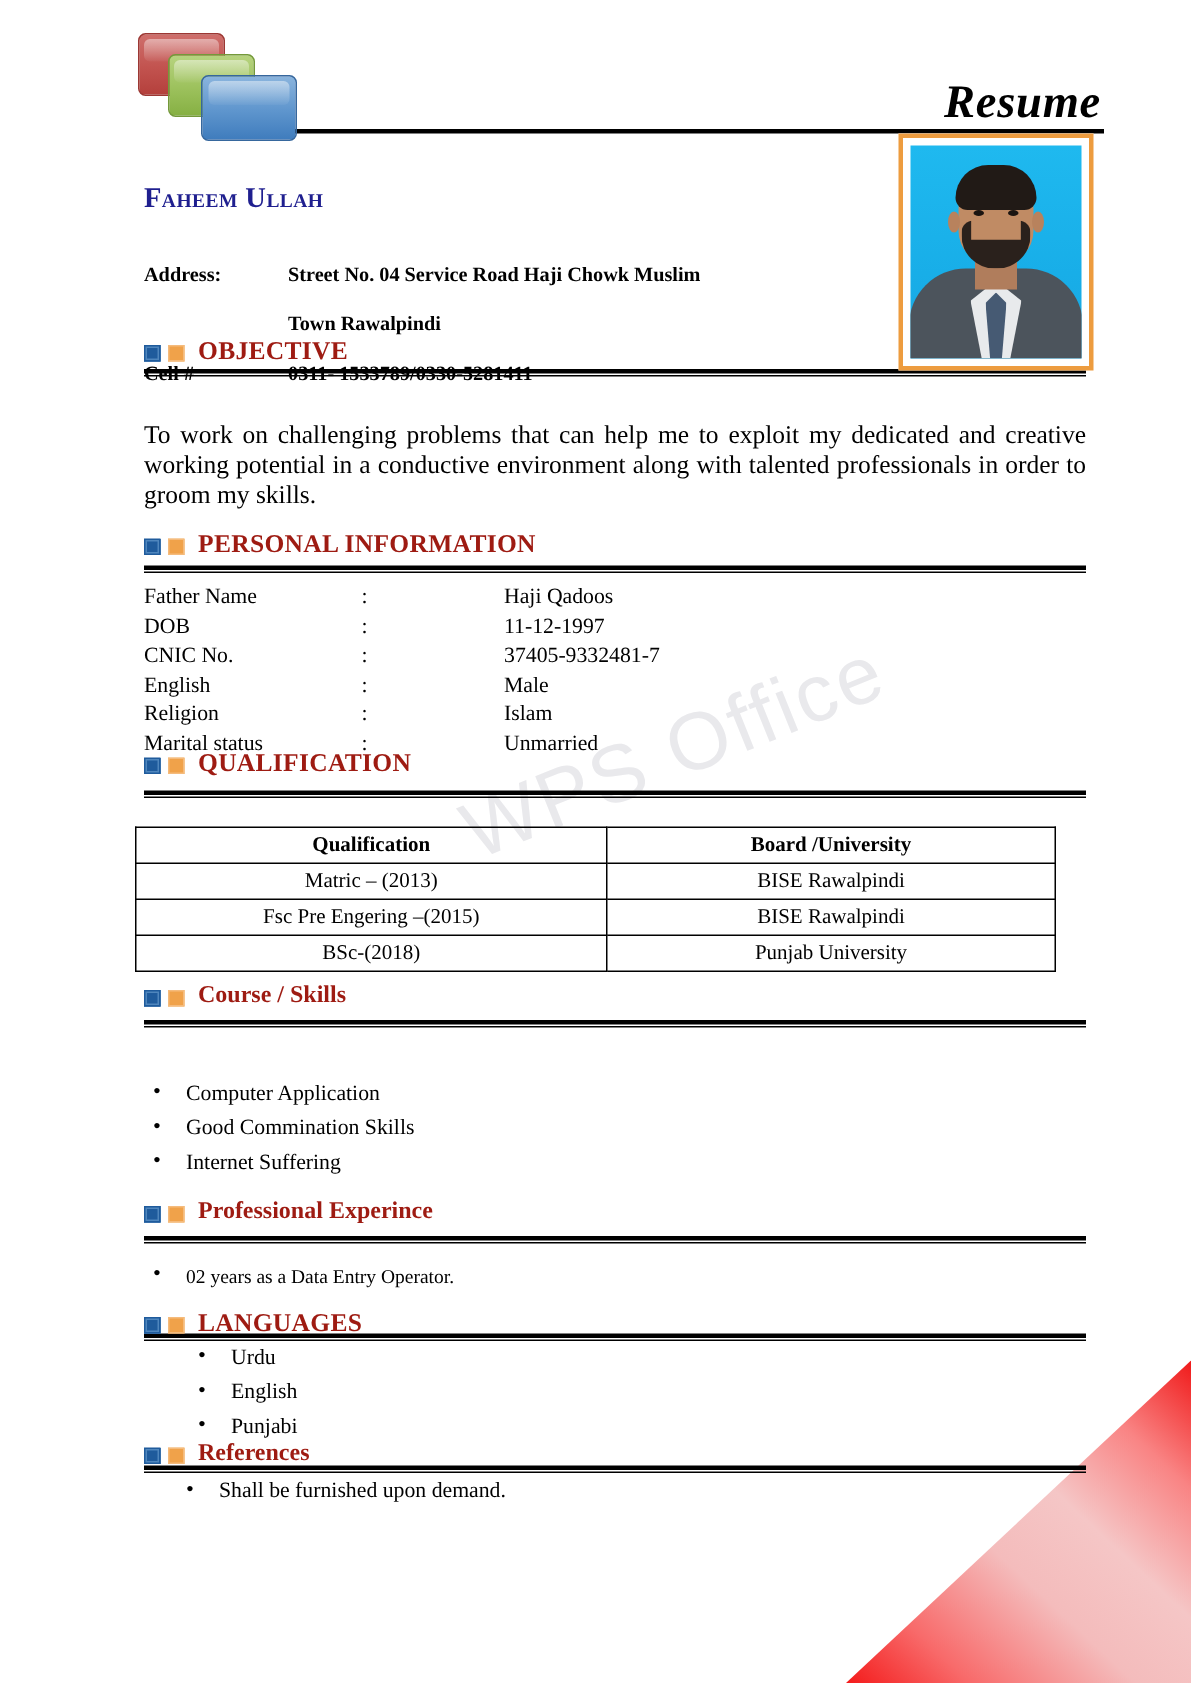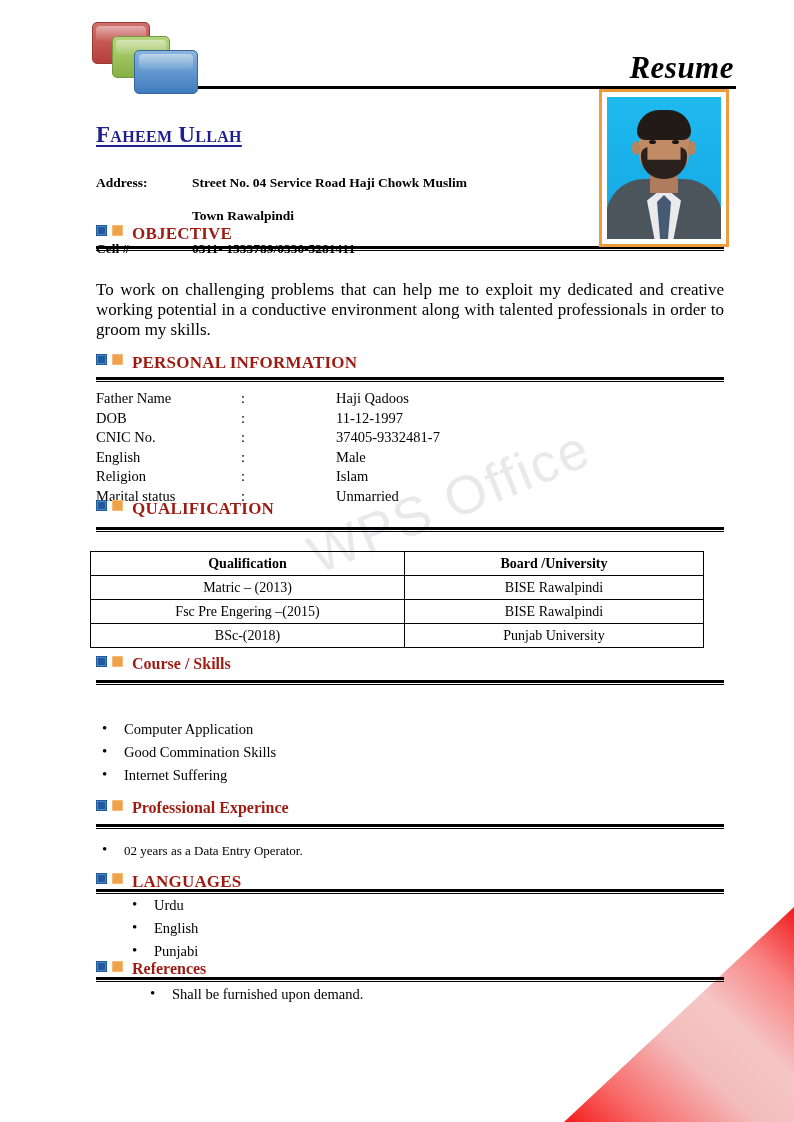--- a/index.html
+++ b/index.html
@@ -168,25 +168,24 @@
     background: #1b1410; border-radius: 50%;
   }
   .ph-eye.l { left: 50%; margin-left: -15px; }
   .ph-eye.r { left: 50%; margin-left: 8px; }
 
   
   .name {
     position: absolute;
     left: 96px;
     top: 122px;
-    font-size: 23px;
+    font-size: 19px;
     font-weight: bold;
     color: #1f1f8f;
     font-variant: small-caps;
-    text-decoration: underline;
     text-underline-offset: 3px;
     z-index: 3;
     letter-spacing: 0.3px;
   }
 
   
   .contact {
     position: absolute;
     left: 96px;
     top: 160px;
@@ -197,21 +196,21 @@
   .contact-row { display: flex; line-height: 21px; margin-top: 12px; }
   .contact-label { width: 96px; flex: none; }
   .contact-value { flex: 1; }
 
   
   .sec {
     position: absolute;
     left: 96px;
     z-index: 3;
     display: flex;
-    align-items: flex-start;
+    align-items: center;
     gap: 5px;
   }
   .sq {
     width: 11px; height: 11px; flex: none;
     position: relative; top: 1px;
   }
   .sq-blue {
     background: #1f5b9c;
     box-shadow: inset 0 0 0 1px #1f5b9c, inset 0 0 0 2px #4f86bd, inset 0 0 0 3px #1f5b9c;
   }
@@ -492,21 +491,21 @@
 
   <div class="sec" style="top:960px">
     <span class="sq sq-blue"></span>
     <span class="sq sq-orange"></span>
     <span class="sec-title mixed">References</span>
   </div>
   <div class="hr" style="top:977px">
     <div class="thick"></div>
       <div class="thin"></div>
   </div>
-  <ul class="blist" style="left:144px; top:983px; width:400px">
+  <ul class="blist" style="left:118px; top:983px; width:400px">
     <li>Shall be furnished upon demand.</li>
   </ul>
 
   <svg class="corner" viewBox="0 0 230 215" preserveAspectRatio="none">
     <defs>
       <linearGradient id="cg" x1="0" y1="1" x2="1" y2="0">
         <stop offset="0%" stop-color="#f41b1b"></stop>
         <stop offset="18%" stop-color="#f86a6a"></stop>
         <stop offset="42%" stop-color="#f4bcbc"></stop>
         <stop offset="60%" stop-color="#f5c6c6"></stop>

